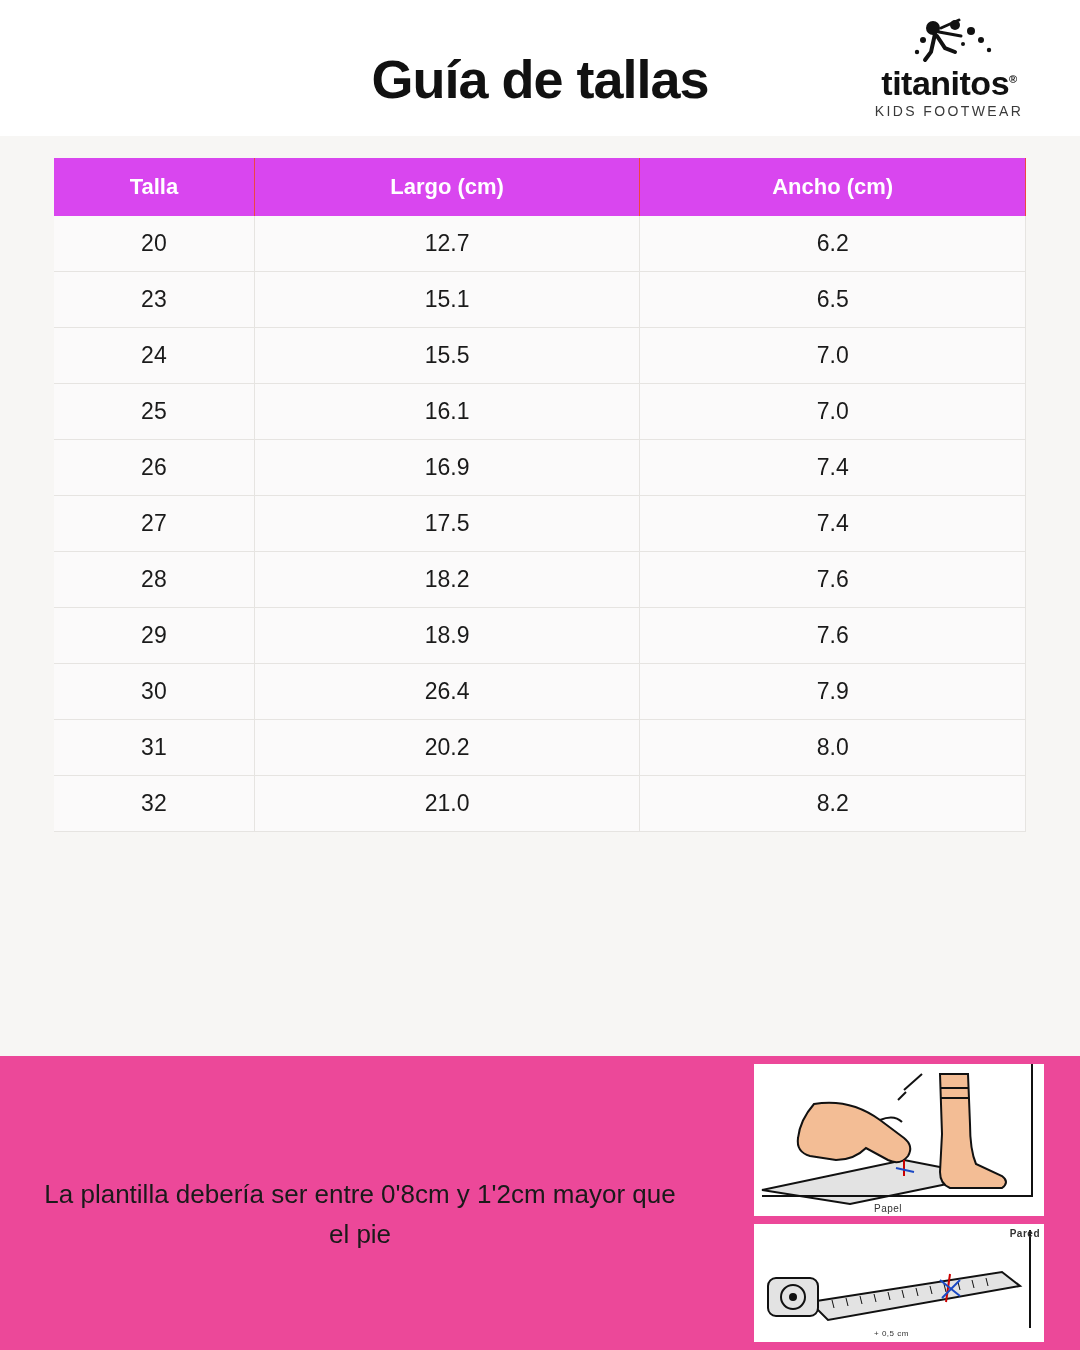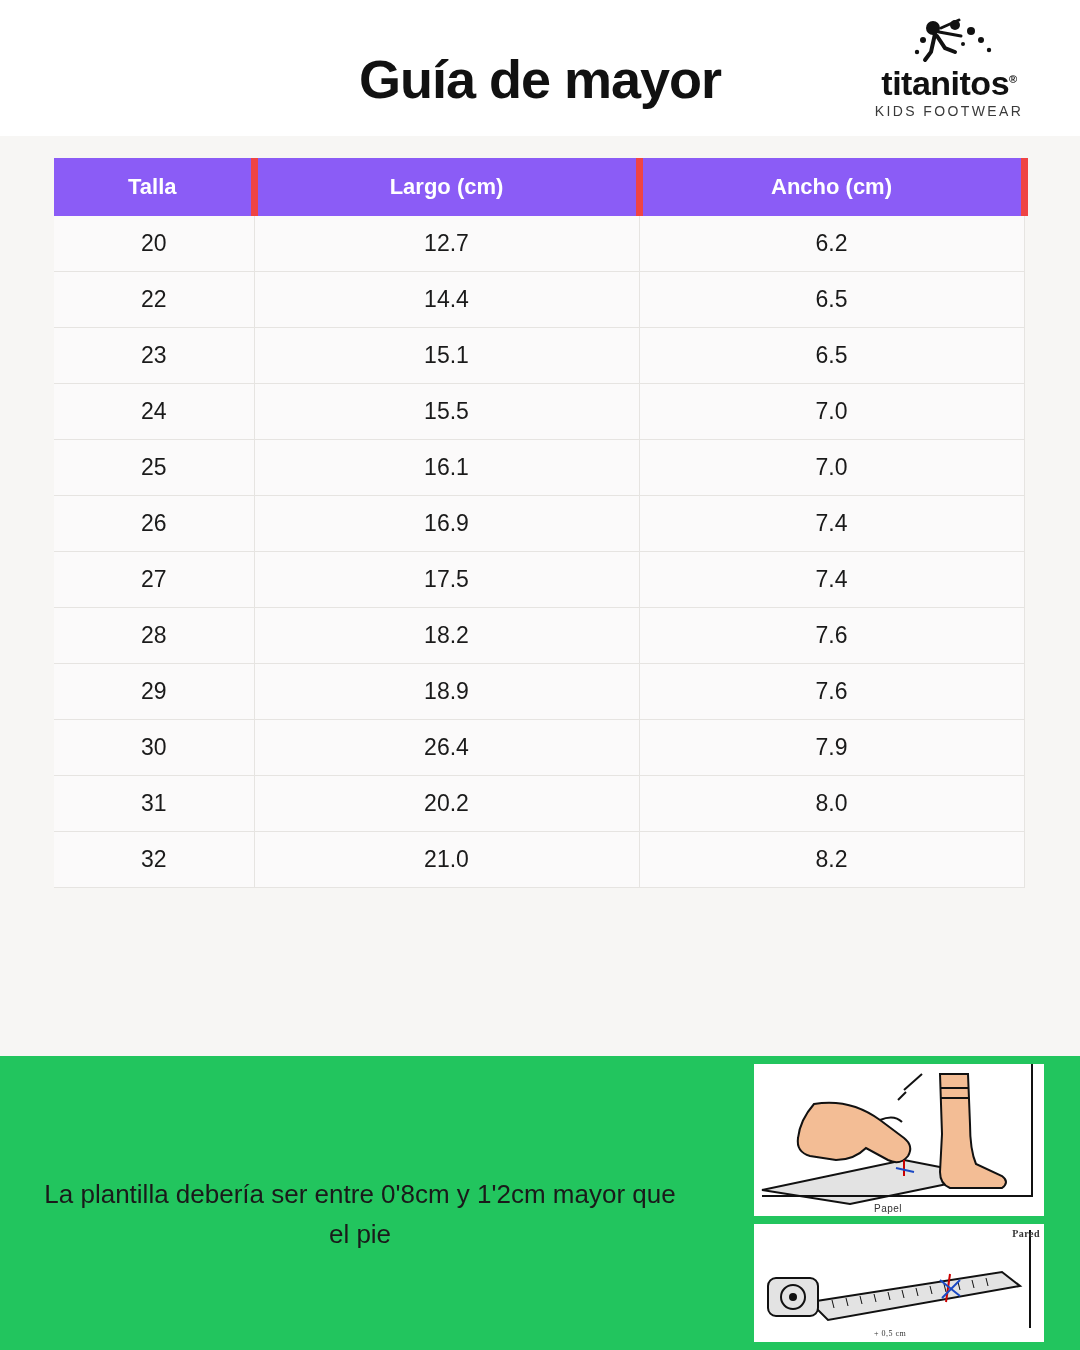--- a/index.html
+++ b/index.html
@@ -70,47 +70,47 @@
     background: #f7f6f4;
     padding: 22px 54px 40px 54px;
     height: 920px;
   }
   table.size-table {
     width: 100%;
     border-collapse: collapse;
     table-layout: fixed;
   }
   table.size-table thead th {
-    background: #8b5cf6;
+    background: #d946ef;
     color: #ffffff;
     font-size: 22px;
     font-weight: bold;
     padding: 16px 4px;
     text-align: center;
-    border-right: 7px solid #ef4444;
+    border-right: 1px solid #ef4444;
   }
   table.size-table tbody td {
     background: #fbfafa;
     font-size: 23px;
     text-align: center;
     padding: 14px 0;
     border-bottom: 1px solid #e6e4e1;
     border-right: 1px solid #e6e4e1;
     color: #1a1a1a;
   }
   table.size-table tbody tr:last-child td { border-bottom: 1px solid #e6e4e1; }
   table.size-table col.c1 { width: 200px; }
   table.size-table col.c2 { width: 385px; }
   table.size-table col.c3 { width: 385px; }
 
   
   .bottom {
     position: relative;
     height: 294px;
-    background: #22c55e;
+    background: #ec4899;
   }
   .note {
     position: absolute;
     left: 40px;
     top: 118px;
     width: 640px;
     text-align: center;
     font-size: 26px;
     line-height: 1.55;
     color: #1a1a1a;
@@ -119,39 +119,39 @@
     position: absolute;
     right: 36px;
     top: 8px;
     width: 290px;
   }
   .fig {
     position: relative;
     background: #ffffff;
   }
   .fig1 { height: 152px; }
-  .fig2 { height: 118px; margin-top: 8px; font-family: Liberation Serif, serif; }
+  .fig2 { height: 118px; margin-top: 8px; }
   .fig-caption {
     position: absolute;
     font-size: 10px;
     color: #333;
     letter-spacing: 0.5px;
   }
   .cap-papel { left: 120px; bottom: 2px; }
   .cap-pared { right: 4px; top: 4px; font-weight: bold; }
   .cap-05 { left: 120px; bottom: 4px; font-size: 8px; }
   .skin { fill: #f3bd95; stroke: #111; stroke-width: 2; }
   .lineart { fill: none; stroke: #111; stroke-width: 2; }
   .paper { fill: #e3e3e3; stroke: #111; stroke-width: 2; }
 </style>
 </head>
 <body>
 
 <div class="header">
-  <div class="title">Guía de mayor</div>
+  <div class="title">Guía de tallas</div>
 
   <div class="brand">
     <div class="brand-mark">
       <svg width="120" height="46" viewBox="0 0 120 46" style="display:block;margin:0 auto;">
         <g fill="#111">
           <circle cx="44" cy="10" r="7"></circle>
           <circle cx="66" cy="7" r="5"></circle>
           <circle cx="82" cy="13" r="4"></circle>
           <circle cx="34" cy="22" r="3"></circle>
           <circle cx="92" cy="22" r="3"></circle>
@@ -184,25 +184,20 @@
         <th>Ancho (cm)</th>
       </tr>
     </thead>
     <tbody id="table-body">
         <tr>
           <td>20</td>
           <td>12.7</td>
           <td>6.2</td>
         </tr>
         <tr>
-          <td>22</td>
-          <td>14.4</td>
-          <td>6.5</td>
-        </tr>
-        <tr>
           <td>23</td>
           <td>15.1</td>
           <td>6.5</td>
         </tr>
         <tr>
           <td>24</td>
           <td>15.5</td>
           <td>7.0</td>
         </tr>
         <tr>

